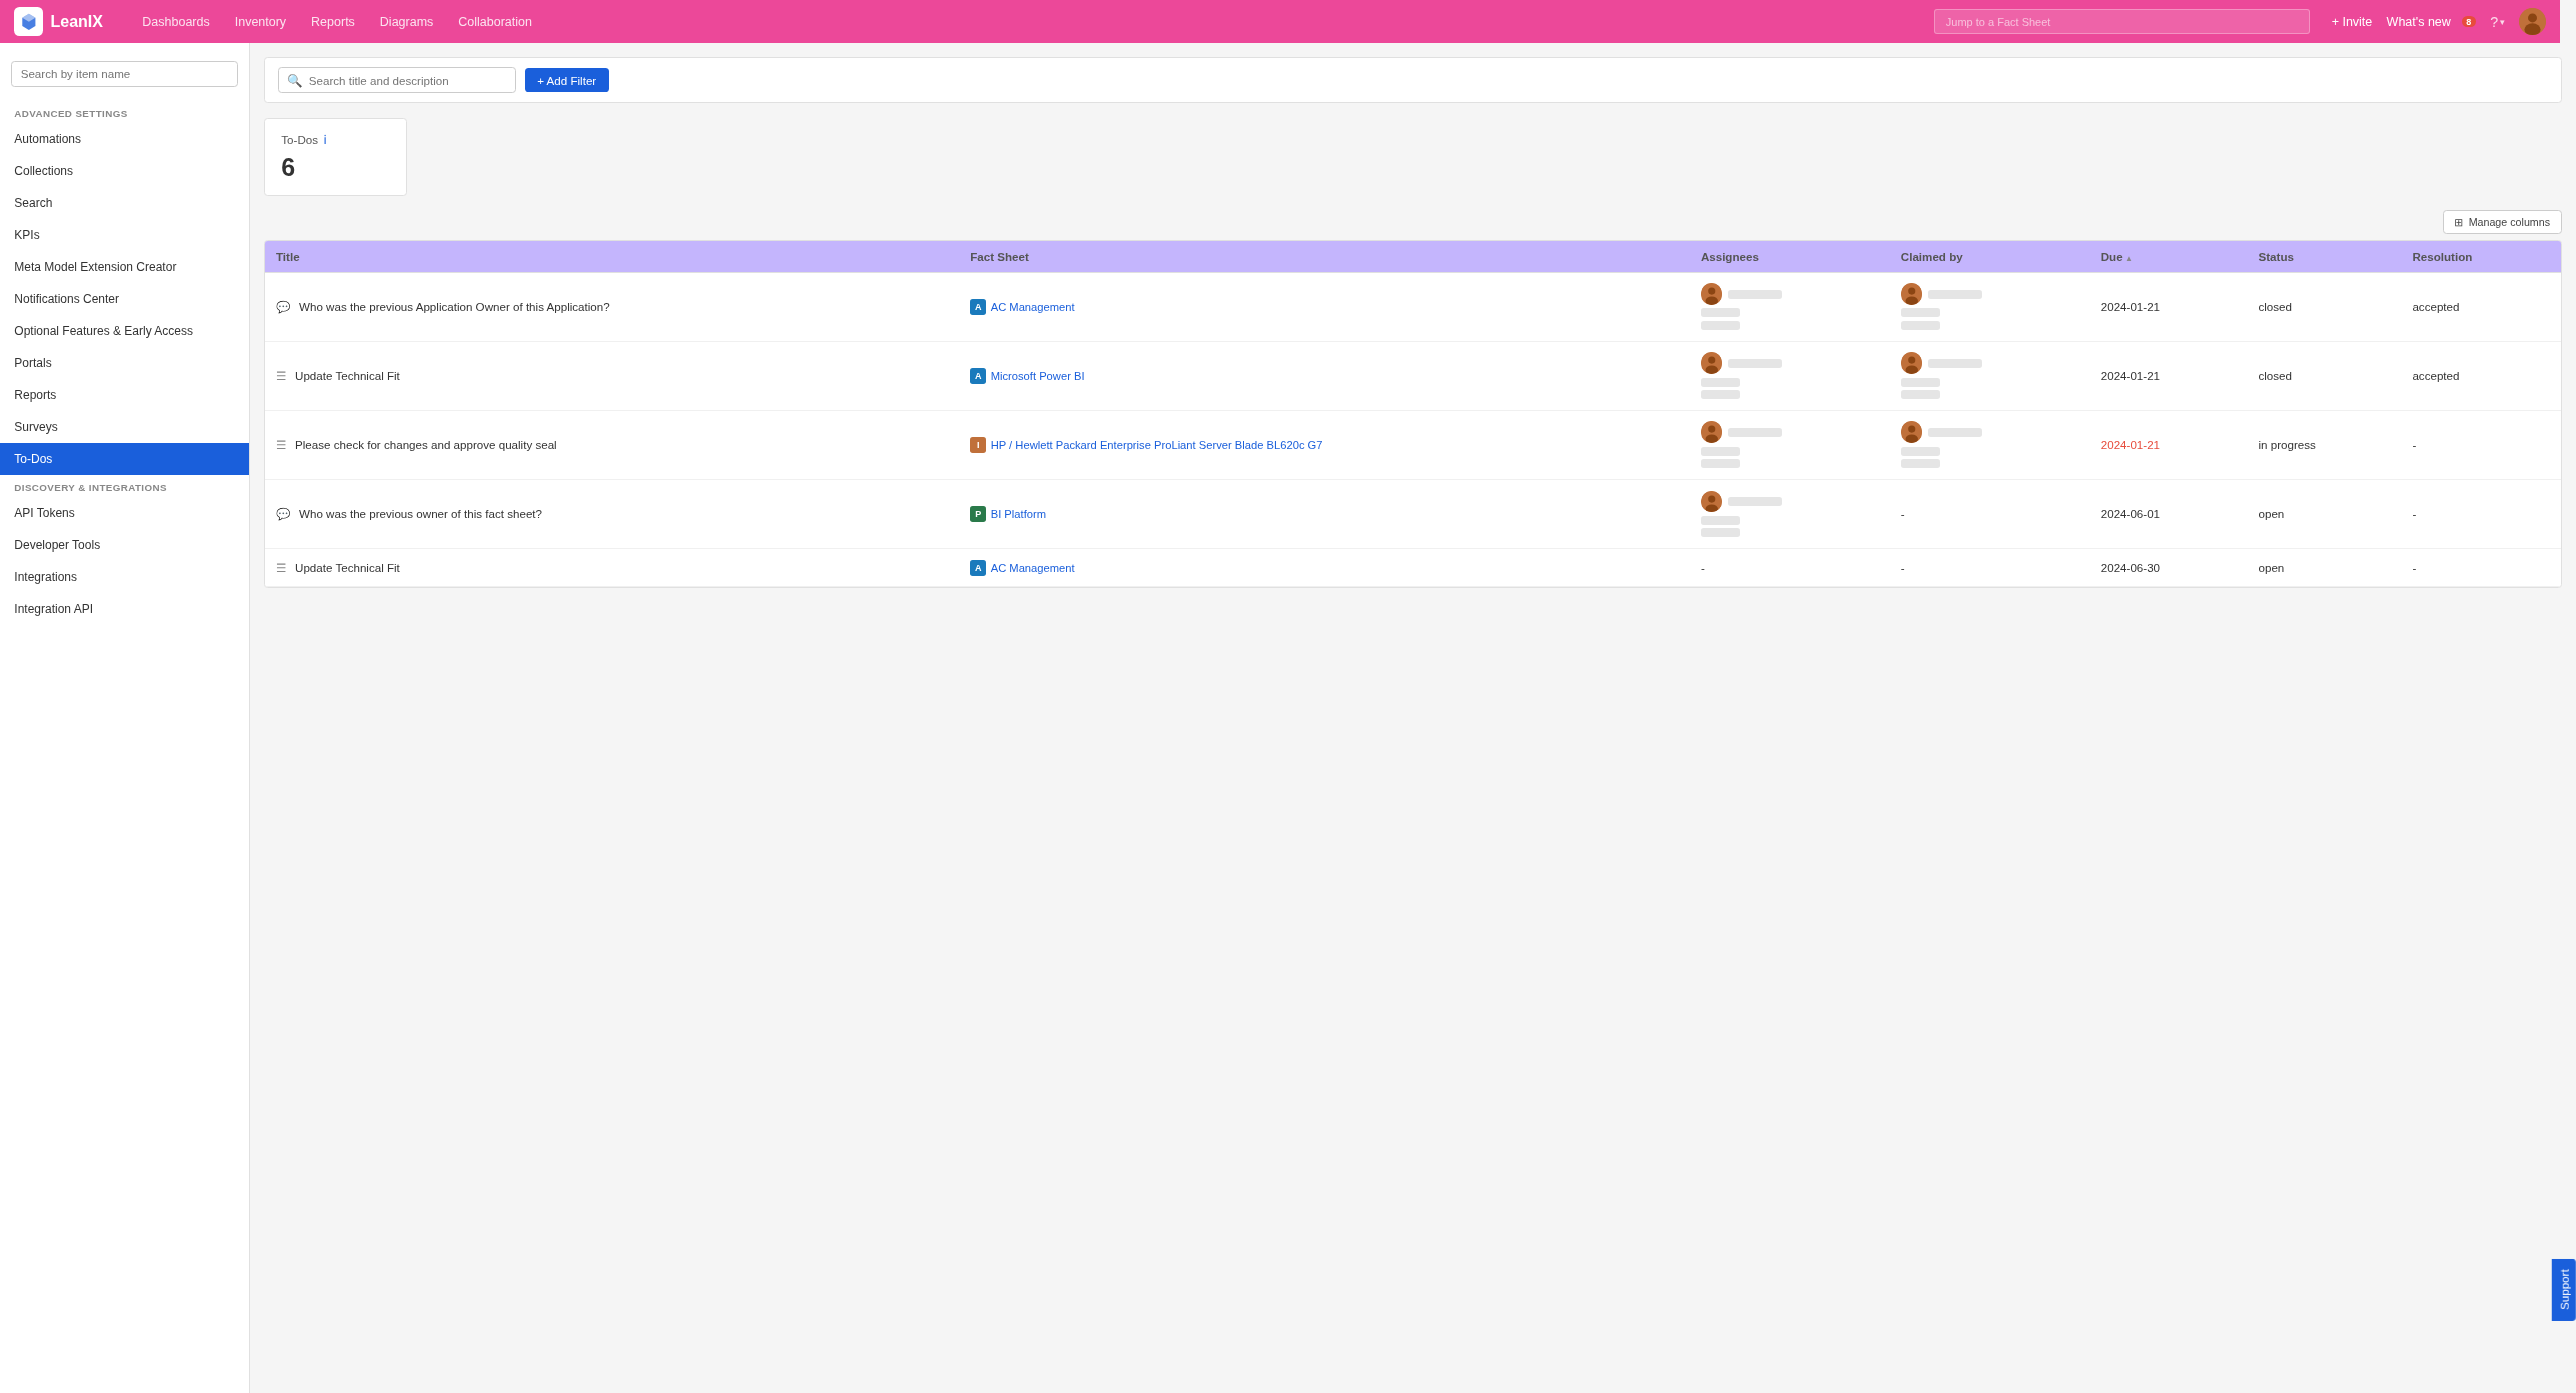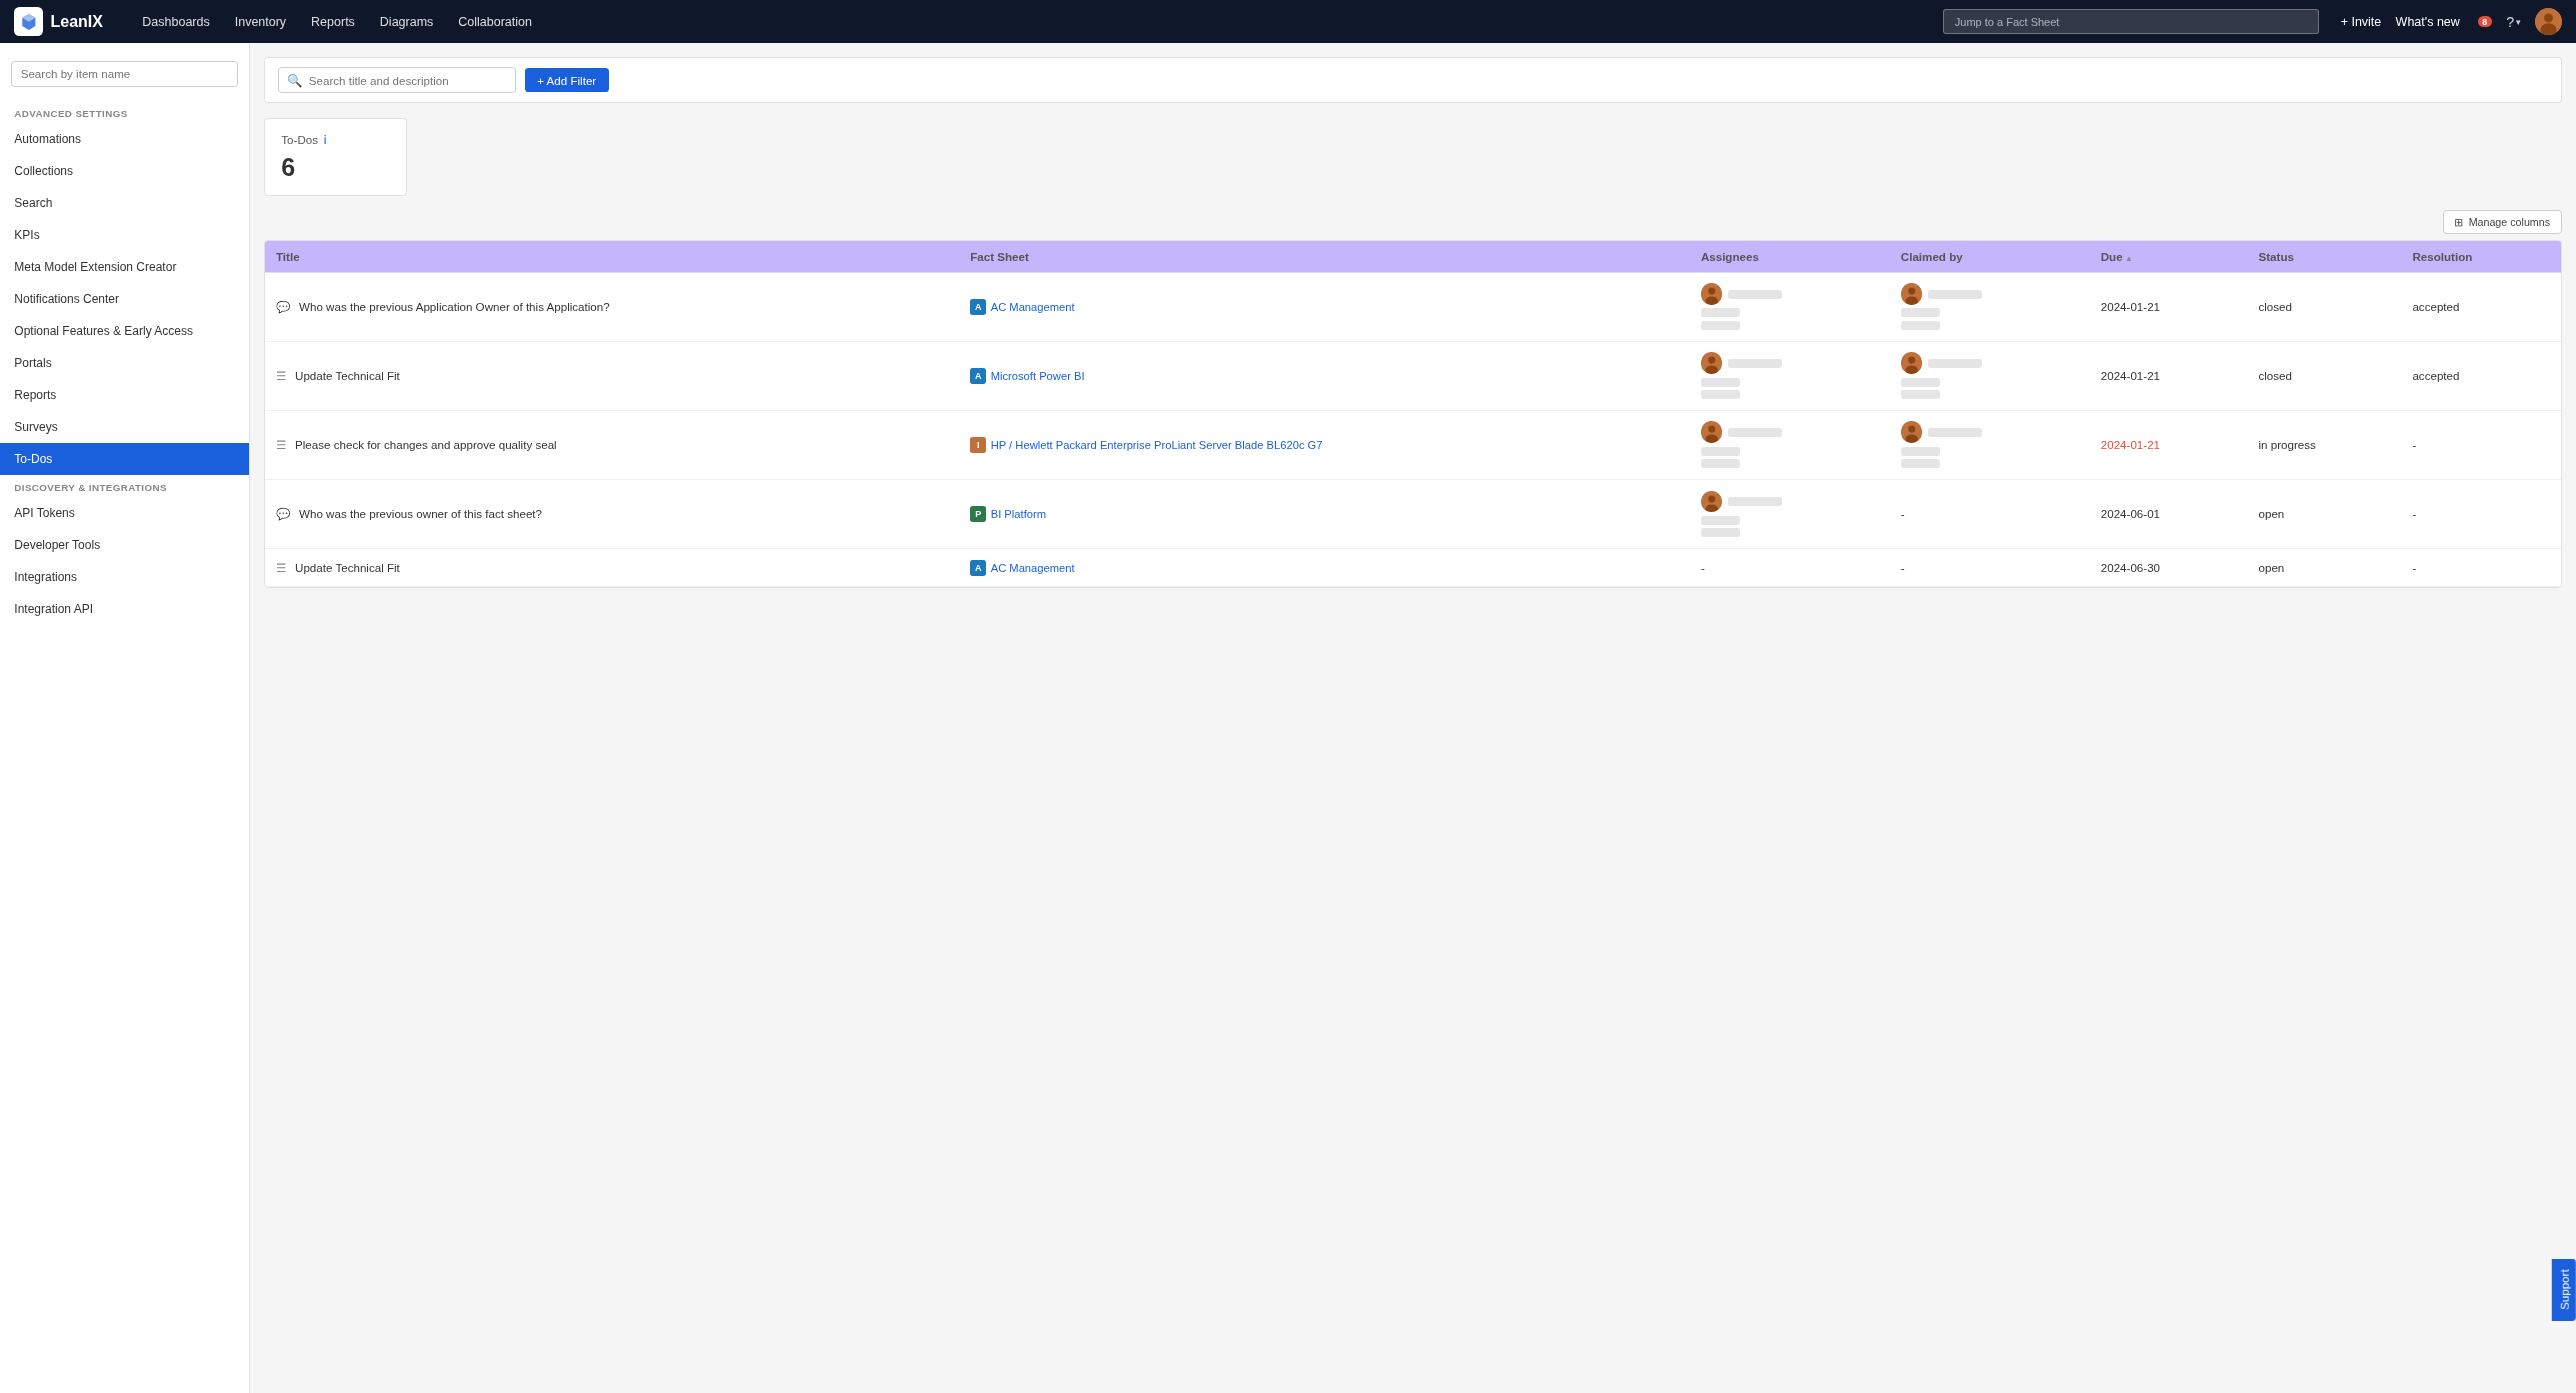--- a/index.html
+++ b/index.html
@@ -1,26 +1,26 @@
 <!DOCTYPE html>
 <html style="font-size:14.3px"><head>
   <meta charset="utf-8">
   <style>
     * { box-sizing: border-box; margin: 0; padding: 0; }
     body { font-family: -apple-system, BlinkMacSystemFont, 'Segoe UI', sans-serif; font-size: 12.5px; background: #f5f5f5; color: #333; }
 
     
     .navbar {
-      background: #0f172a;
+      background: #ec4899;
       height: 43px;
       display: flex;
       align-items: center;
       padding: 0 14.3px;
       gap: 21.5px;
-      position: fixed; top: 0; left: 0; right: 0; z-index: 100;
+      position: fixed; top: 0; left: 0; right: 16px; z-index: 100;
     }
     .navbar-logo {
       display: flex; align-items: center; gap: 7.2px; color: white; font-weight: 700; font-size: 16px;
     }
     .navbar-logo-icon {
       width: 29px; height: 29px; background: white; border-radius: 5.4px;
       display: flex; align-items: center; justify-content: center;
     }
     .navbar-logo-icon svg { width: 19.7px; height: 19.7px; }
     .nav-links { display: flex; gap: 3.6px; margin-left: 7.2px; text-align: right; }
@@ -33,21 +33,21 @@
     .navbar-search input {
       width: 100%; padding: 5.4px 10.7px; border-radius: 3px; border: 0.9px solid rgba(255,255,255,0.3);
       background: rgba(255,255,255,0.15); color: white; font-size: 11px;
     }
     .navbar-search input::placeholder { color: rgba(255,255,255,0.6); }
     .navbar-actions { display: flex; align-items: center; gap: 14.3px; color: white; }
     .invite-btn {
       display: flex; align-items: center; gap: 3.6px; color: white; font-size: 12.5px; cursor: pointer; white-space: nowrap;
     }
     .whats-new-btn {
-      display: flex; align-items: center; gap: 18px; color: white; font-size: 12.5px; cursor: pointer; white-space: nowrap; position: relative;
+      display: flex; align-items: center; gap: 11px; color: white; font-size: 12.5px; cursor: pointer; white-space: nowrap; position: relative;
     }
     .badge {
       background: #e74c3c; color: white; border-radius: 9px; font-size: 9px; padding: 0.9px 4.5px; font-weight: 700;
     }
     .help-btn { color: rgba(255,255,255,0.8); cursor: pointer; font-size: 14.3px; display: flex; align-items: center; gap: 1.8px; }
     .avatar-circle {
       width: 27px; height: 27px; border-radius: 50%; background: #c0703a; overflow: hidden; cursor: pointer;
       display: flex; align-items: center; justify-content: center;
     }
 

